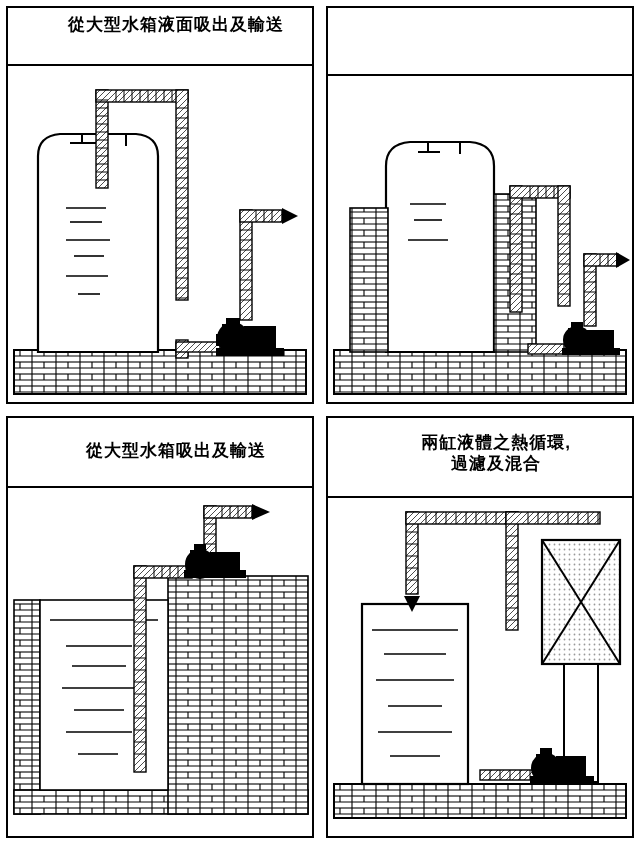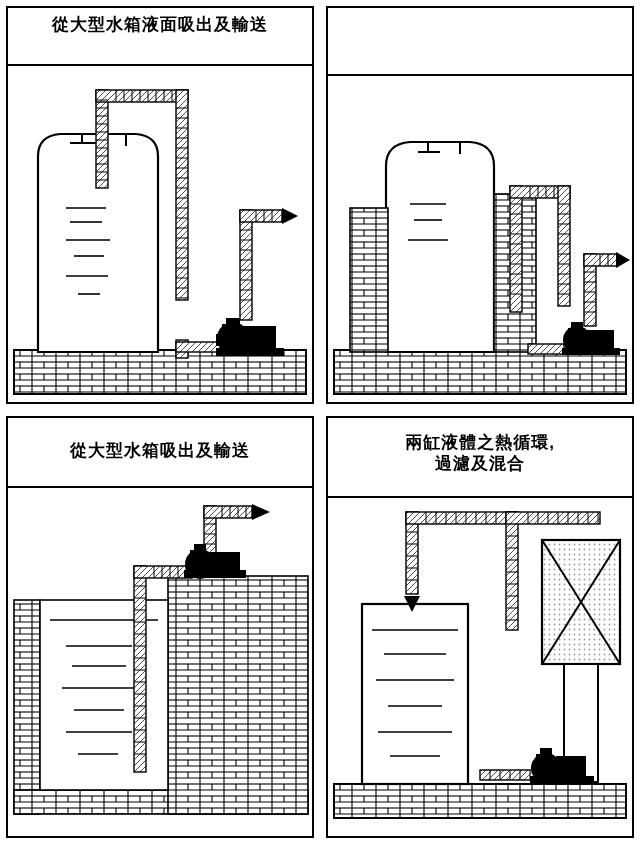--- a/index.html
+++ b/index.html
@@ -31,21 +31,21 @@
     position: relative;
     width: 100%;
     height: 100%;
     border: 2px solid #000;
     box-sizing: border-box;
     background: #fff;
     overflow: hidden;
   }
   .title {
     position: absolute;
-    left: 0;
+    left: 16px;
     top: 6px;
     width: 100%;
     text-align: center;
     font-size: 17px;
     font-weight: bold;
     line-height: 1.25;
     color: #000;
     letter-spacing: 1px;
   }
   .title.two-line { top: 4px; }

